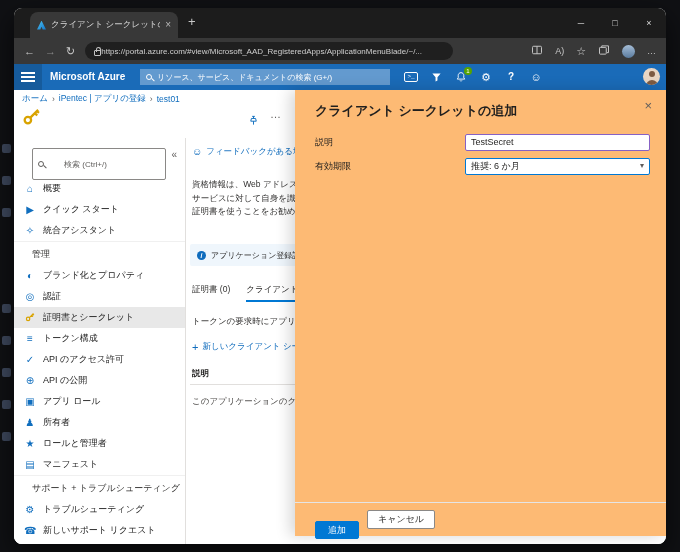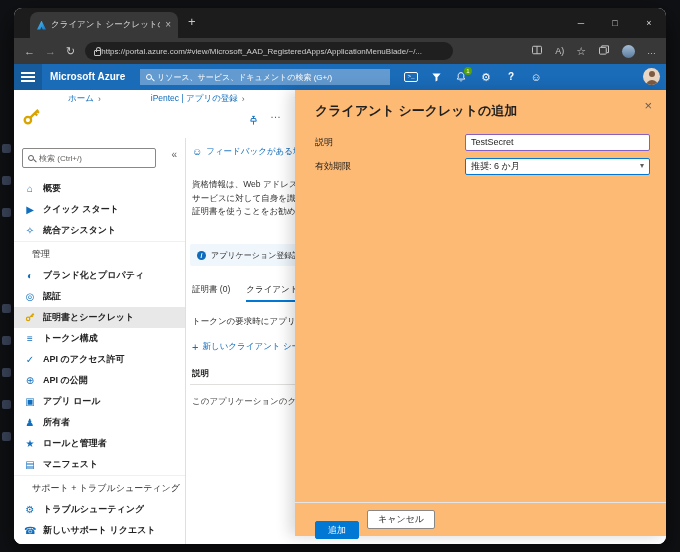--- a/index.html
+++ b/index.html
@@ -57,37 +57,37 @@
   .az-avatar{position:absolute;right:6px;top:4px;width:17px;height:17px;border-radius:50%;
     background:#e9d6c4;overflow:hidden;}
   .az-avatar::before{content:"";position:absolute;left:50%;top:3px;transform:translateX(-50%);
     width:6px;height:6px;border-radius:50%;background:#7d5b43;}
   .az-avatar::after{content:"";position:absolute;left:50%;bottom:-3px;transform:translateX(-50%);
     width:12px;height:8px;border-radius:6px 6px 0 0;background:#7d5b43;}
 
   
   .pagearea{position:absolute;top:82px;left:0;right:0;bottom:0;background:#fff;}
   .breadcrumb{position:absolute;top:3px;left:8px;display:flex;align-items:center;gap:4px;font-size:8.5px;white-space:nowrap;}
-  .bc-link{color:var(--link,#0f6cbd);margin-left:46px;}
+  .bc-link{color:var(--link,#0f6cbd);}
   .bc-sep{color:#605e5c;}
   .keyicon{position:absolute;left:8px;top:17px;width:19px;height:19px;}
   .page-title{position:absolute;left:32px;top:18px;margin:0;font-size:13.5px;font-weight:700;color:#201f1e;white-space:nowrap;}
   .pin{position:absolute;left:234px;top:22px;}
   .pagemore{position:absolute;left:256px;top:18px;color:#605e5c;font-size:11px;}
 
   .sidebar{position:absolute;left:0;top:48px;width:172px;bottom:0;background:#fff;border-right:1px solid #e1dfdd;}
-  .side-search{position:absolute;left:8px;top:10px;width:134px;height:20px;border:1px solid #8a8886;
-    border-radius:2px;display:flex;align-items:center;gap:5px;padding:0 5px;color:#605e5c;}
+  .side-search{position:absolute;left:18px;top:10px;width:134px;height:32px;border:1px solid #8a8886;
+    border-radius:2px;display:flex;align-items:center;gap:20px;padding:0 5px;color:#605e5c;}
   .ss-text{font-size:8px;white-space:nowrap;overflow:hidden;}
   .collapse{position:absolute;right:8px;top:12px;color:#605e5c;font-size:10px;line-height:1;}
   .nav{position:absolute;left:0;top:40px;right:0;}
   .nav-item{height:21px;display:flex;align-items:center;gap:7px;padding:0 10px;cursor:default;}
   .nav-item.selected{background:var(--selected-bg,#e8e8e8);}
   .nav-icon{width:12px;flex:0 0 12px;text-align:center;color:#106ebe;font-size:10px;line-height:1;}
-  .nav-label{font-size:9px;color:#242424;white-space:nowrap;overflow:hidden;font-weight:bold;}
+  .nav-label{font-size:9px;color:#242424;white-space:nowrap;overflow:hidden;}
   .nav-section{height:24px;display:flex;align-items:flex-end;padding:0 18px 4px;font-size:9px;
     color:#323130;border-top:1px solid #f0f0f0;white-space:nowrap;overflow:hidden;}
 
   .content{position:absolute;left:176px;top:48px;right:0;bottom:0;z-index:1;}
   .feedback-link{position:absolute;left:2px;top:8px;display:flex;align-items:center;gap:4px;
     color:var(--link,#0f6cbd);font-size:8.5px;white-space:nowrap;}
   .fb-ic{font-size:10px;line-height:1;}
   .intro{position:absolute;left:2px;top:40px;font-size:8.5px;line-height:13.5px;color:#323130;white-space:nowrap;}
   .banner{position:absolute;left:0;top:106px;width:154px;height:22px;background:var(--banner-bg,#eff6fc);
     border-radius:2px;display:flex;align-items:center;gap:5px;padding:0 7px;}

